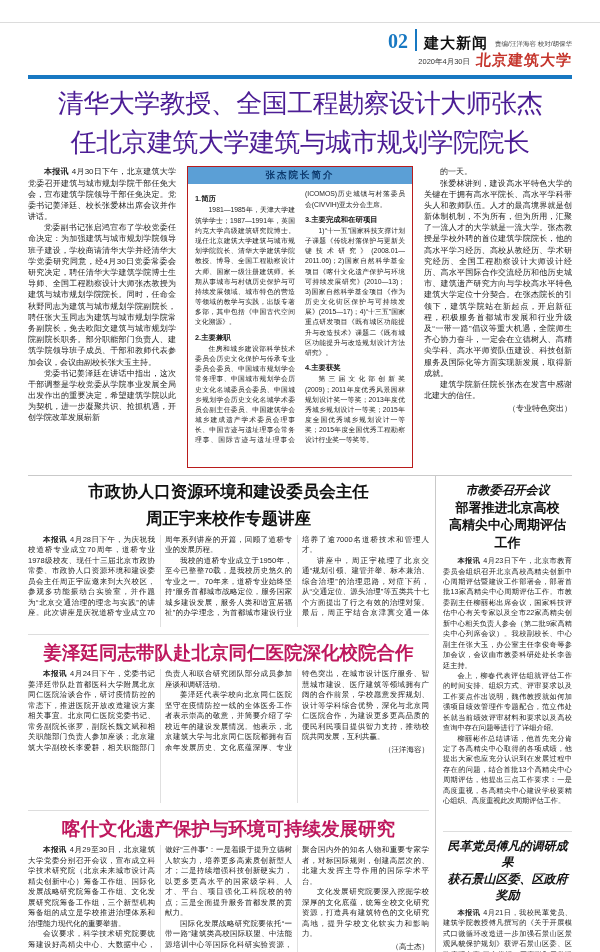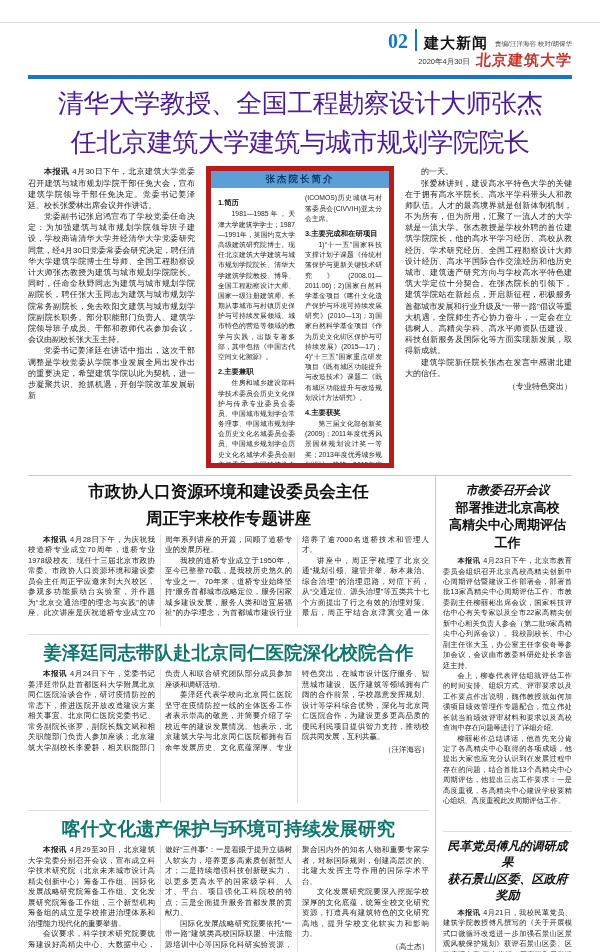--- a/index.html
+++ b/index.html
@@ -22,33 +22,33 @@
   .blue-bar { height:4px; background:#1778c2; margin-top:5px; }
 
   
   .a1-headline { margin-top:9px; text-align:center; font-weight:400; font-size:26px; line-height:1.16; color:#4c1d95; letter-spacing:-0.5px; }
   .a1-cols { display:flex; gap:11px; margin-top:9px; height:302px; }
   .body-col { flex:1; font-size:8px; line-height:1.4; text-align:justify; overflow:hidden; }
   .body-col p, .col-body p { text-indent:2em; }
   .lead { margin-right:3px; }
   .attribution { display:block; text-align:right; margin-top:2px; text-indent:0 !important; }
 
-  .profile-box { width:188px; flex:none; border:5px solid #b91c1c; display:flex; flex-direction:column; }
+  .profile-box { width:226px; flex:none; border:1px solid #b91c1c; display:flex; flex-direction:column; }
   .box-title { background:#5b9fd6; color:#0d3a6e; font-weight:bold; font-size:9.5px; text-align:center; padding:2px 0; letter-spacing:2px; }
   .box-body { flex:1; padding:5px 7px; column-count:2; column-gap:10px; font-size:6.8px; line-height:1.5; text-align:justify; overflow:hidden; }
   .box-heading { font-weight:bold; font-size:7.4px; margin:4px 0 1px; break-after:avoid; }
   .box-text { text-indent:2em; }
 
   
   .lower { display:flex; margin-top:7px; border-top:1px solid #c9c9c9; }
   .left-area { width:407px; padding-right:6px; }
   .rail { flex:1; border-left:1px solid #c9c9c9; padding-left:7px; }
 
   .h2a { margin-top:5px; text-align:center; font-weight:800; font-size:16.5px; line-height:1.32; color:#111; }
-  .h2b { margin-top:7px; text-align:center; font-weight:800; font-size:18.5px; line-height:1.2; color:#0f766e; }
+  .h2b { margin-top:7px; text-align:center; font-weight:800; font-size:18.5px; line-height:1.2; color:#be185d; }
   .col-body { margin-top:5px; column-count:3; column-gap:10px; column-rule:1px solid #e0e0e0; font-size:7.5px; line-height:1.4; text-align:justify; overflow:hidden; }
   .body-a2 { height:92px; }
   .body-a3 { height:134px; }
   .body-a4 { height:146px; }
   .article-sep { border-top:1px solid #dddddd; margin:7px 0 0; }
 
   .rail-head { margin-top:6px; text-align:center; font-weight:800; color:#111; }
   .rail-head .l1 { font-size:12px; line-height:1.35;font-style:italic; }
   .rail-head .l2 { font-size:13px; line-height:1.35; }
   .rail-body { margin-top:5px; font-size:7.2px; line-height:1.45; text-align:justify; overflow:hidden; }

